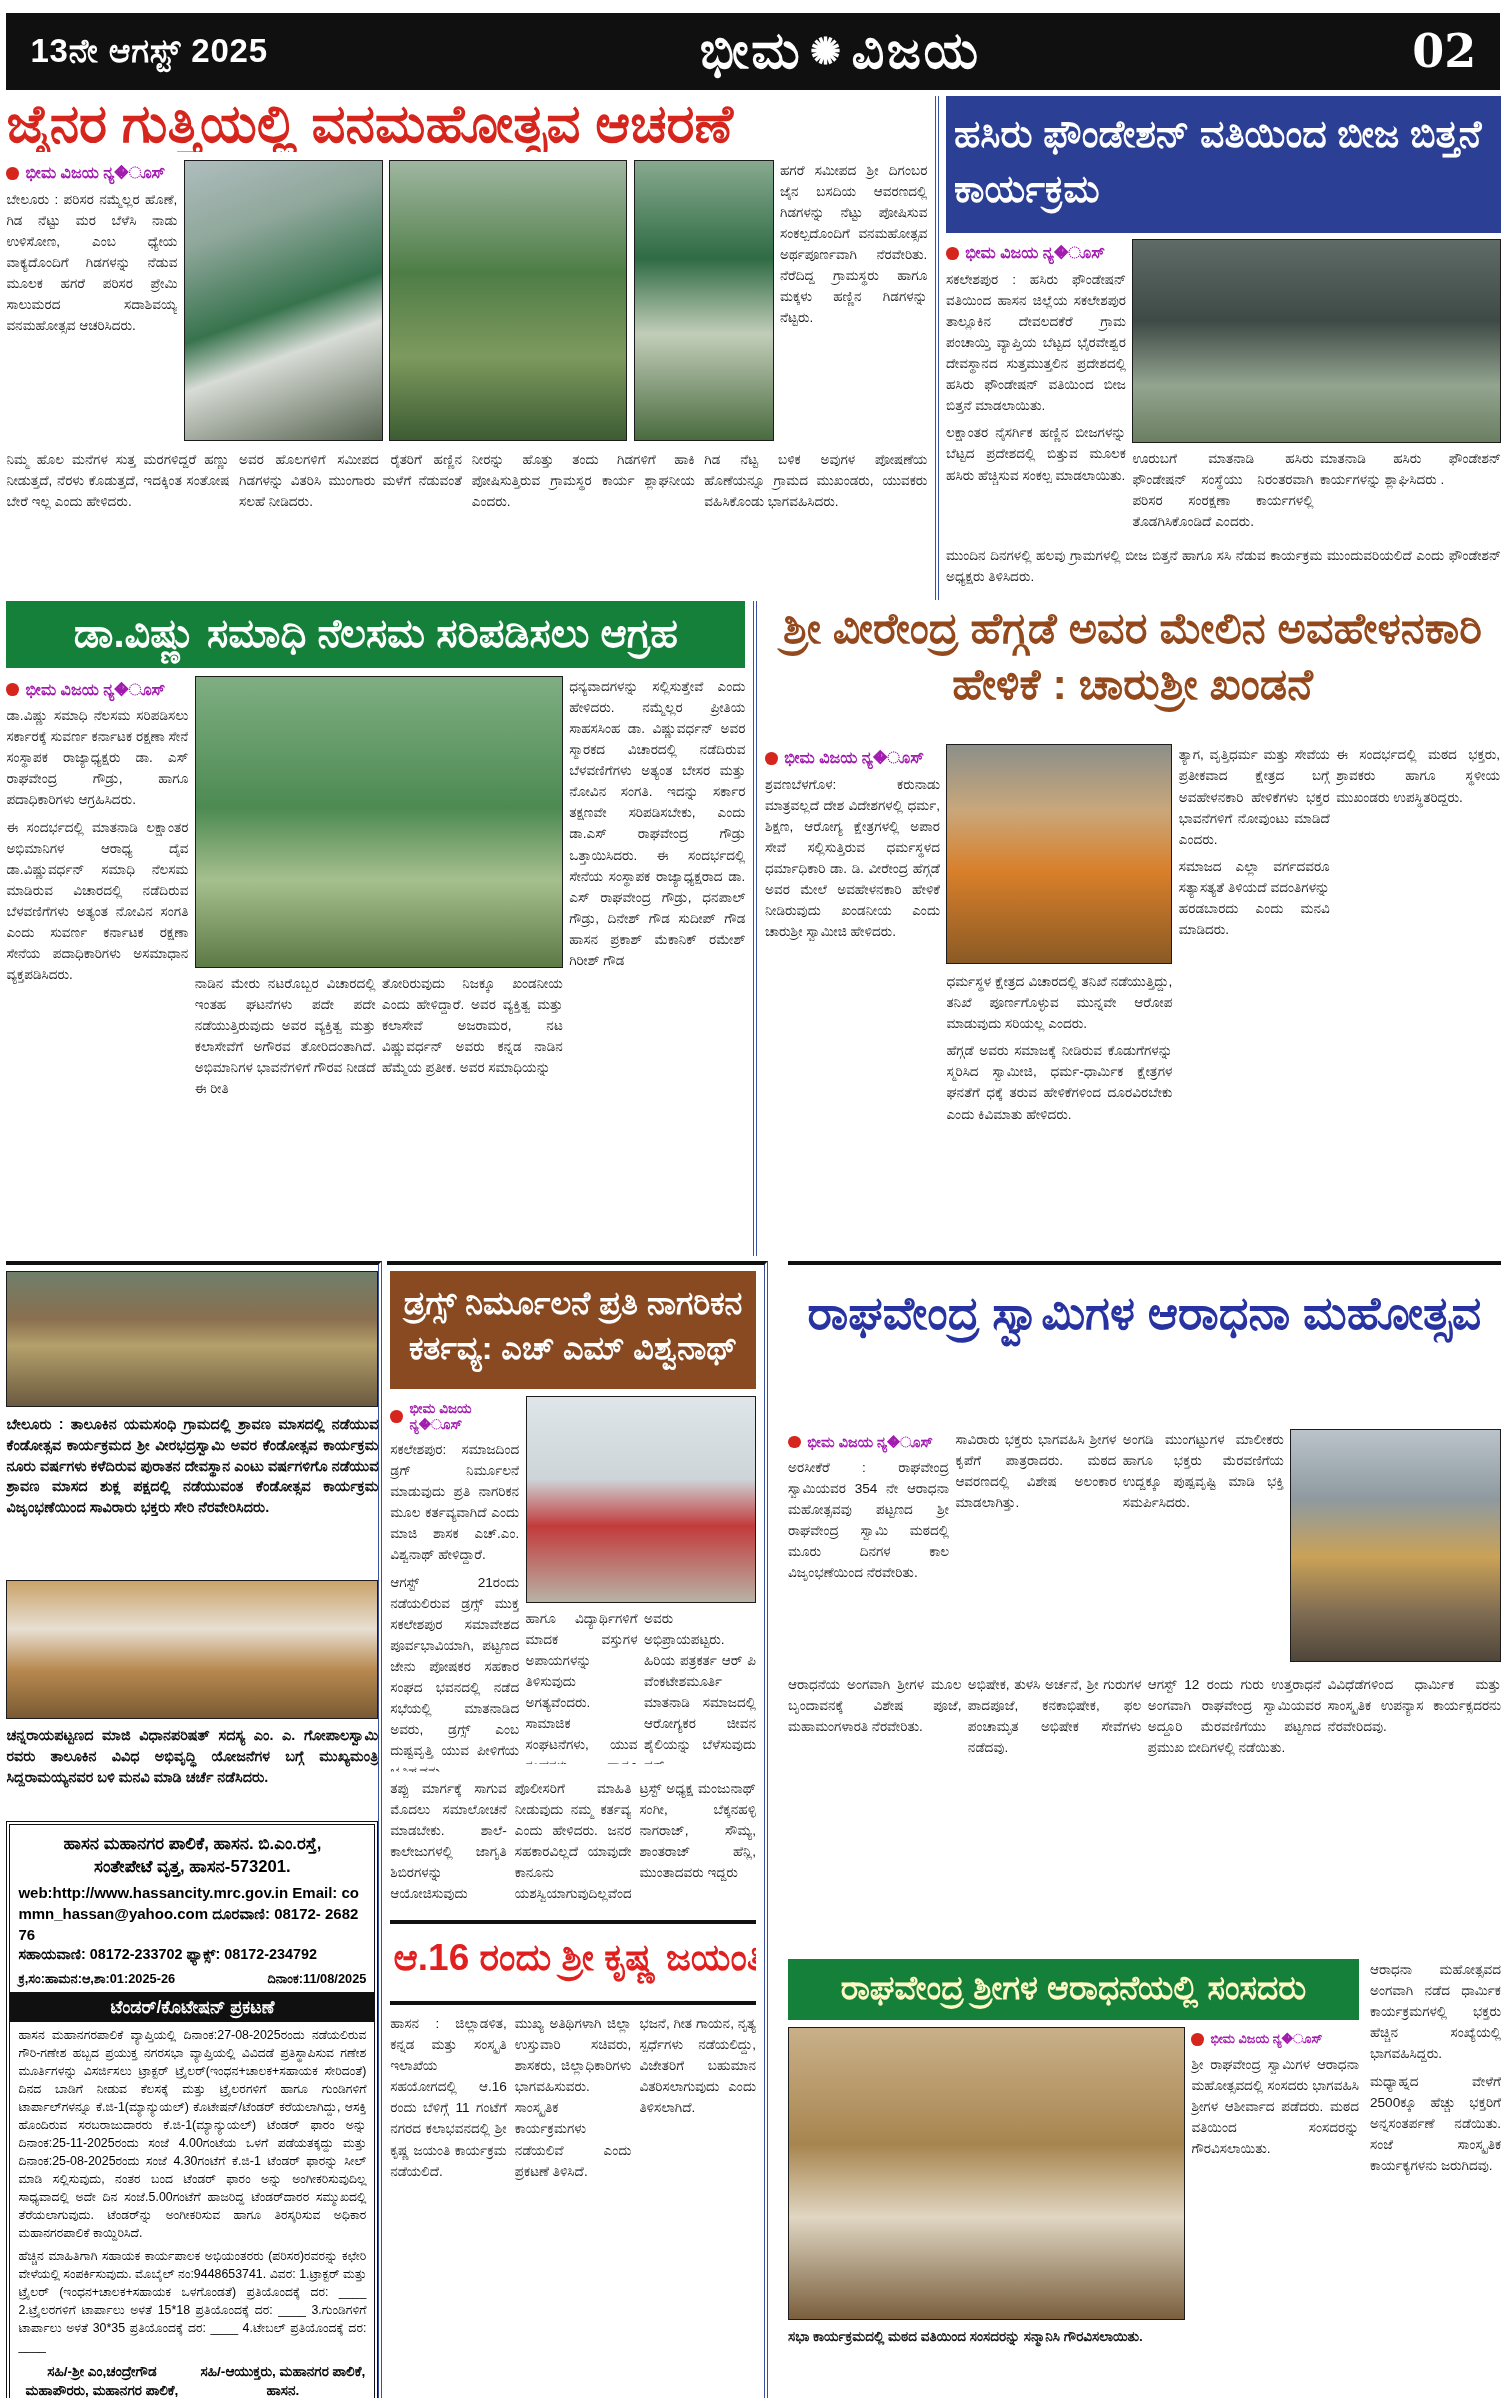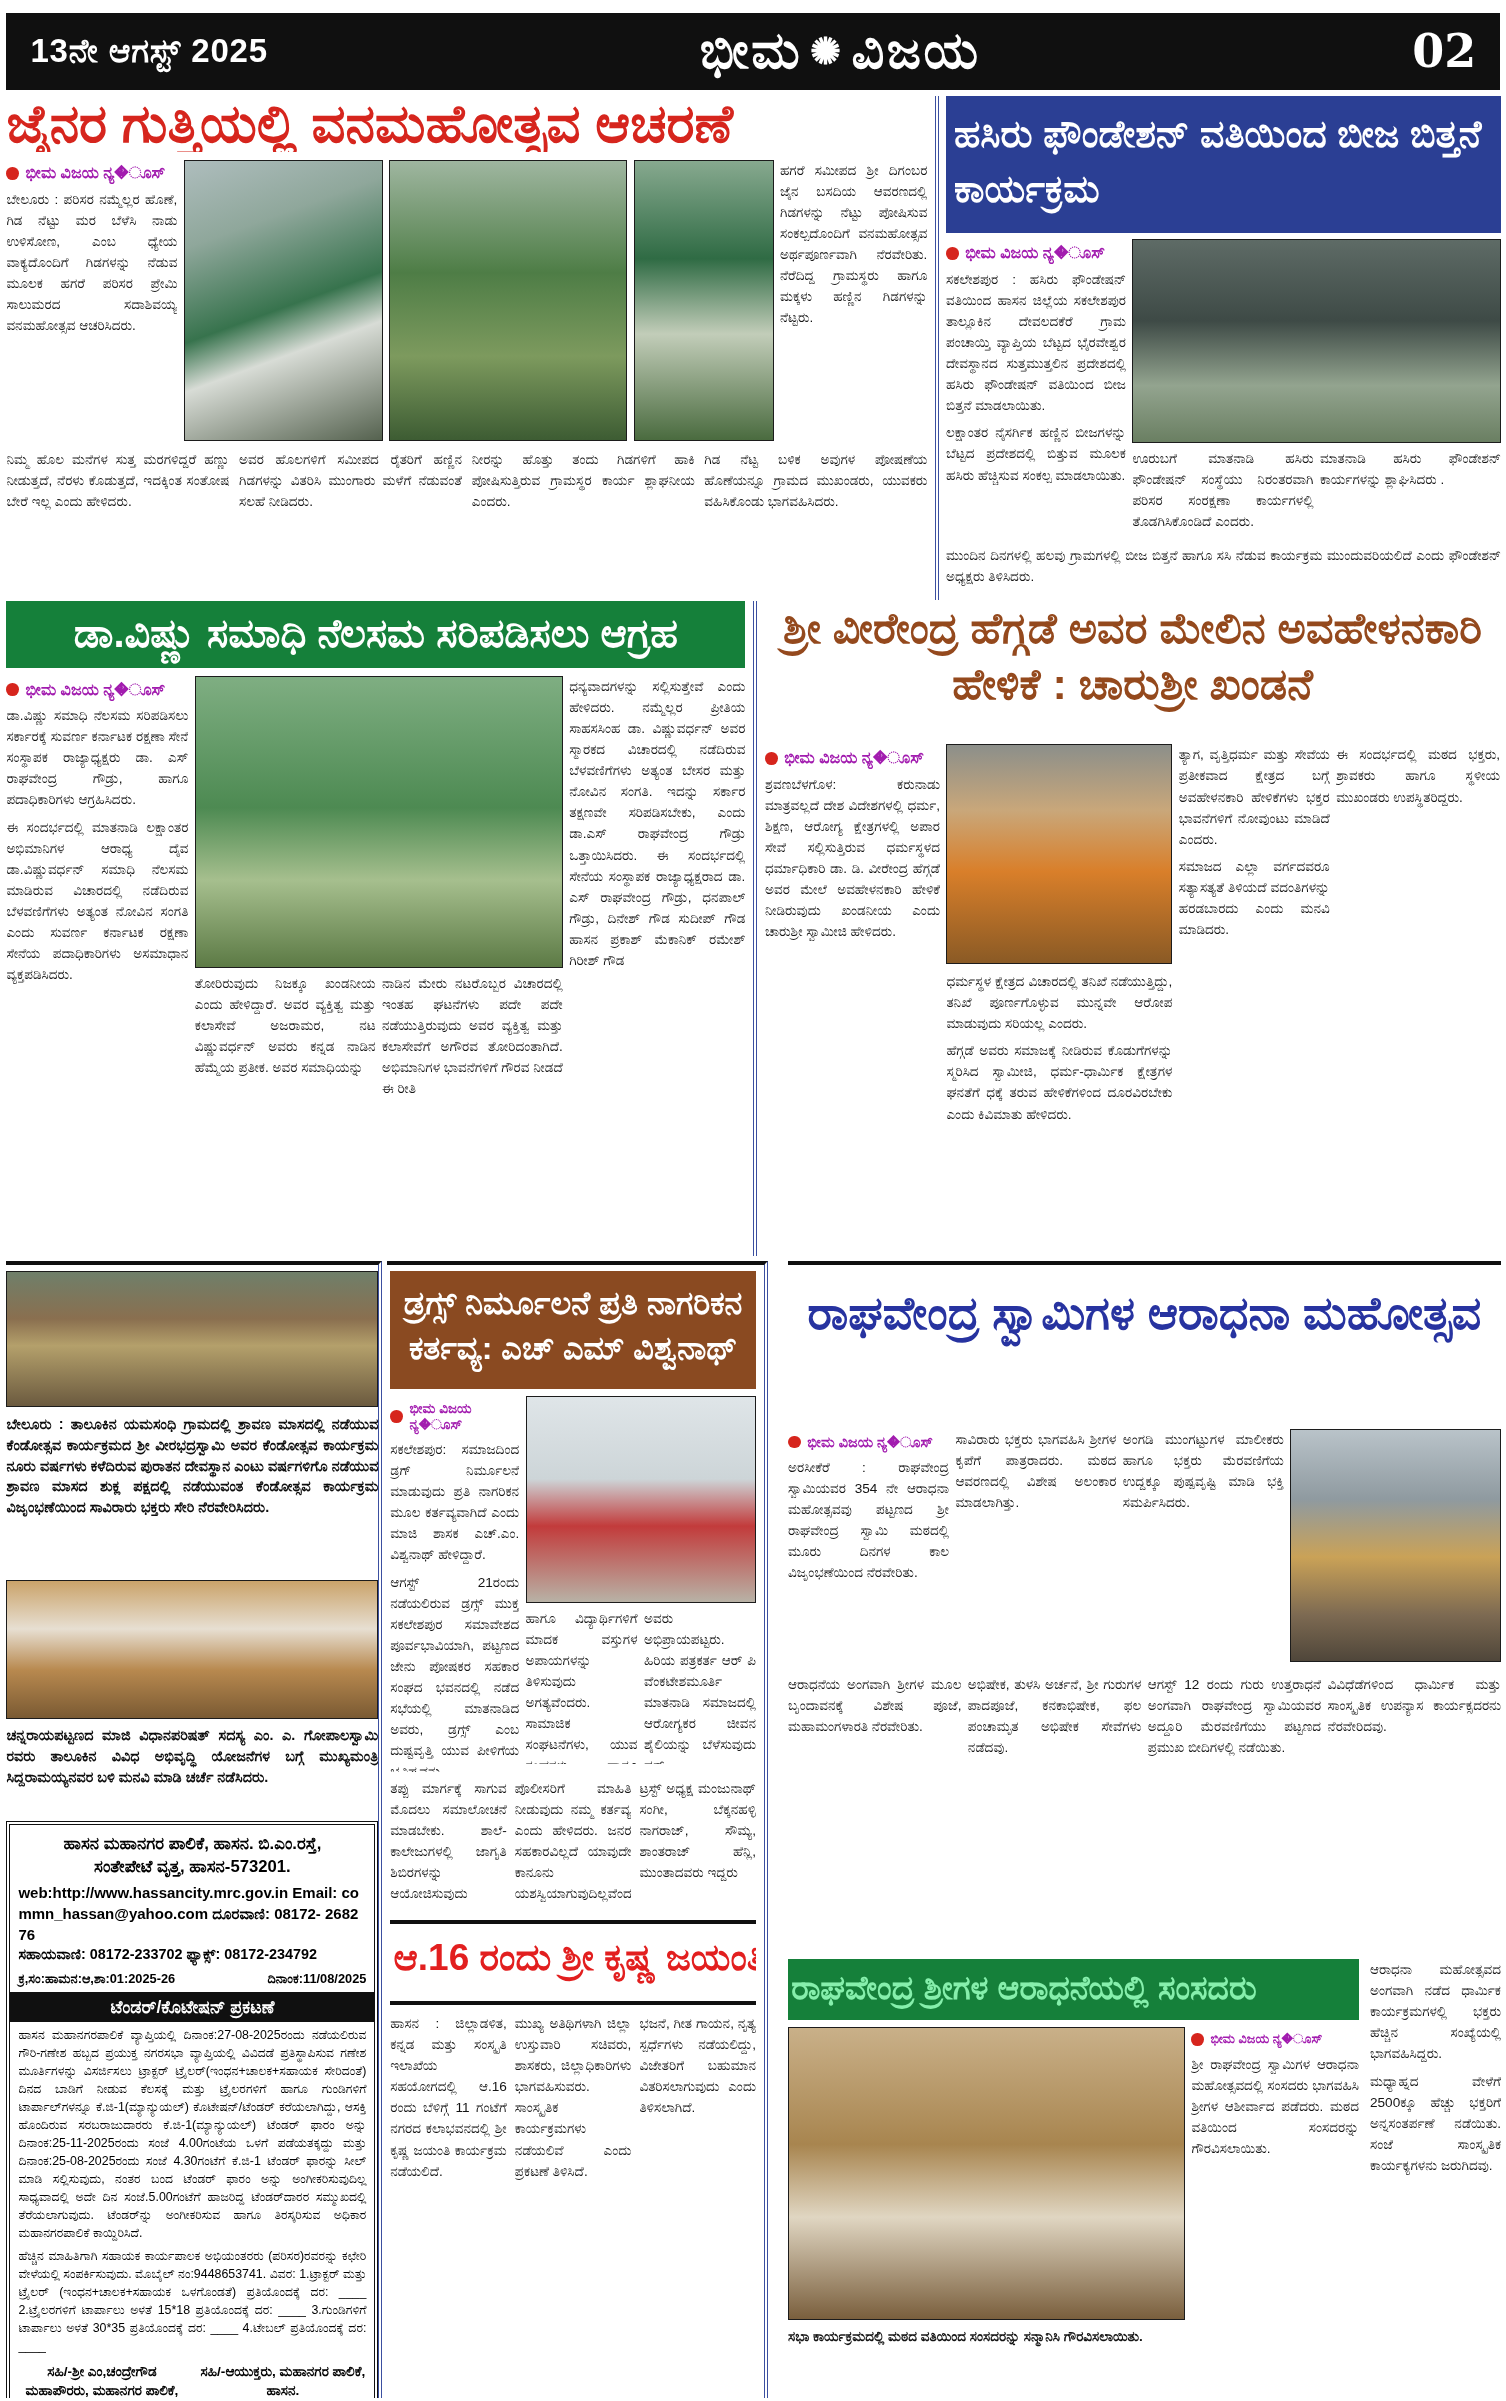--- a/index.html
+++ b/index.html
@@ -71,21 +71,21 @@
   .krishnahead { border-top:4.8px solid #101010; border-bottom:4.8px solid #101010; color:#e21f1f;
     font-size:37px; font-weight:bold; text-align:center; padding:12.8px 3.2px; margin-top:8px; height:85px; overflow:hidden; white-space:nowrap; }
   .bm-rowC { display:grid; grid-template-columns:repeat(3,1fr); gap:8px; margin-top:8px; height:375px; overflow:hidden; }
 
   
   .br { position:absolute; left:788px; top:1261px; width:713px; height:1137px; border-top:4px solid #101010; padding-top:17px; overflow:hidden; }
   .bluehead { color:#2733a0; font-size:46px; font-weight:bold; text-align:center; line-height:1.35; height:142px; overflow:hidden; }
   .br-rowA { display:grid; grid-template-columns:161px 161px 161px 1fr; gap:6.4px; margin-top:4.8px; height:239px; overflow:hidden; }
   .br-rowB { display:grid; grid-template-columns:repeat(4,1fr); gap:6.4px; margin-top:6.4px; height:277px; overflow:hidden; }
   .br-bottom { position:relative; margin-top:8px; height:451px; }
-  .greensub { background:#15803a; color:#86efac; font-size:33px; font-weight:bold; text-align:left; padding:9.6px 3.2px; width:571px; height:61px; overflow:hidden; white-space:nowrap; }
+  .greensub { background:#15803a; color:#fef9c3; font-size:33px; font-weight:bold; text-align:center; padding:9.6px 3.2px; width:571px; height:61px; overflow:hidden; white-space:nowrap; }
   .br-rowC { display:grid; grid-template-columns:397px 1fr; gap:6.4px; margin-top:6.4px; width:571px; height:378px; overflow:hidden; }
   .br-rightcol { position:absolute; top:0; right:0; width:131px; height:451px; overflow:hidden; }
 
   
   .ph-fist { background:linear-gradient(160deg,#aebdbd 0%,#8fa79b 25%,#37734d 52%,#d8dcd6 66%,#55624f 100%); }
   .ph-plant { background:linear-gradient(180deg,#9fb6a0 0%,#4e7d46 40%,#7d9a5e 70%,#3d5c33 100%); }
   .ph-banner { background:linear-gradient(180deg,#87a98f 0%,#2f6b44 35%,#c2cdb9 62%,#4a6b3f 100%); }
   .ph-seed { background:linear-gradient(180deg,#5e6b66 0%,#3e4a46 40%,#93a48f 72%,#6a7f62 100%); }
   .ph-sene { background:linear-gradient(180deg,#7fae82 0%,#4d8a52 45%,#a6bf8e 70%,#5c7a45 100%); }
   .ph-monk { background:linear-gradient(180deg,#8c8f8a 0%,#c9a77a 30%,#d97f2a 58%,#8a5a25 100%); }
@@ -162,22 +162,22 @@
         <div class="byline">
           <span class="dot"></span>
           <span class="t">ಭೀಮ ವಿಜಯ ನ್ಯ�ೂಸ್</span>
         </div>
         <div class="p">ಡಾ.ವಿಷ್ಣು ಸಮಾಧಿ ನೆಲಸಮ ಸರಿಪಡಿಸಲು ಸರ್ಕಾರಕ್ಕೆ ಸುವರ್ಣ ಕರ್ನಾಟಕ ರಕ್ಷಣಾ ಸೇನೆ ಸಂಸ್ಥಾಪಕ ರಾಜ್ಯಾಧ್ಯಕ್ಷರು ಡಾ. ಎಸ್ ರಾಘವೇಂದ್ರ ಗೌಡ್ರು, ಹಾಗೂ ಪದಾಧಿಕಾರಿಗಳು ಆಗ್ರಹಿಸಿದರು.</div>
         <div class="p" style="margin-top:6.4px">ಈ ಸಂದರ್ಭದಲ್ಲಿ ಮಾತನಾಡಿ ಲಕ್ಷಾಂತರ ಅಭಿಮಾನಿಗಳ ಆರಾಧ್ಯ ದೈವ ಡಾ.ವಿಷ್ಣುವರ್ಧನ್ ಸಮಾಧಿ ನೆಲಸಮ ಮಾಡಿರುವ ವಿಚಾರದಲ್ಲಿ ನಡೆದಿರುವ ಬೆಳವಣಿಗೆಗಳು ಅತ್ಯಂತ ನೋವಿನ ಸಂಗತಿ ಎಂದು ಸುವರ್ಣ ಕರ್ನಾಟಕ ರಕ್ಷಣಾ ಸೇನೆಯ ಪದಾಧಿಕಾರಿಗಳು ಅಸಮಾಧಾನ ವ್ಯಕ್ತಪಡಿಸಿದರು.</div>
       </div>
       <div>
         <div class="photo ph-sene" style="height:292px"></div>
         <div class="a3-sub">
+          <div class="p">ನಾಡಿನ ಮೇರು ನಟರೊಬ್ಬರ ವಿಚಾರದಲ್ಲಿ ಇಂತಹ ಘಟನೆಗಳು ಪದೇ ಪದೇ ನಡೆಯುತ್ತಿರುವುದು ಅವರ ವ್ಯಕ್ತಿತ್ವ ಮತ್ತು ಕಲಾಸೇವೆಗೆ ಅಗೌರವ ತೋರಿದಂತಾಗಿದೆ. ಅಭಿಮಾನಿಗಳ ಭಾವನೆಗಳಿಗೆ ಗೌರವ ನೀಡದೆ ಈ ರೀತಿ</div>
           <div class="p">ತೋರಿರುವುದು ನಿಜಕ್ಕೂ ಖಂಡನೀಯ ಎಂದು ಹೇಳಿದ್ದಾರೆ. ಅವರ ವ್ಯಕ್ತಿತ್ವ ಮತ್ತು ಕಲಾಸೇವೆ ಅಜರಾಮರ, ನಟ ವಿಷ್ಣುವರ್ಧನ್ ಅವರು ಕನ್ನಡ ನಾಡಿನ ಹೆಮ್ಮೆಯ ಪ್ರತೀಕ. ಅವರ ಸಮಾಧಿಯನ್ನು</div>
-          <div class="p">ನಾಡಿನ ಮೇರು ನಟರೊಬ್ಬರ ವಿಚಾರದಲ್ಲಿ ಇಂತಹ ಘಟನೆಗಳು ಪದೇ ಪದೇ ನಡೆಯುತ್ತಿರುವುದು ಅವರ ವ್ಯಕ್ತಿತ್ವ ಮತ್ತು ಕಲಾಸೇವೆಗೆ ಅಗೌರವ ತೋರಿದಂತಾಗಿದೆ. ಅಭಿಮಾನಿಗಳ ಭಾವನೆಗಳಿಗೆ ಗೌರವ ನೀಡದೆ ಈ ರೀತಿ</div>
         </div>
       </div>
       <div class="p">ಧನ್ಯವಾದಗಳನ್ನು ಸಲ್ಲಿಸುತ್ತೇವೆ ಎಂದು ಹೇಳಿದರು. ನಮ್ಮೆಲ್ಲರ ಪ್ರೀತಿಯ ಸಾಹಸಸಿಂಹ ಡಾ. ವಿಷ್ಣುವರ್ಧನ್ ಅವರ ಸ್ಮಾರಕದ ವಿಚಾರದಲ್ಲಿ ನಡೆದಿರುವ ಬೆಳವಣಿಗೆಗಳು ಅತ್ಯಂತ ಬೇಸರ ಮತ್ತು ನೋವಿನ ಸಂಗತಿ. ಇದನ್ನು ಸರ್ಕಾರ ತಕ್ಷಣವೇ ಸರಿಪಡಿಸಬೇಕು, ಎಂದು ಡಾ.ಎಸ್ ರಾಘವೇಂದ್ರ ಗೌಡ್ರು ಒತ್ತಾಯಿಸಿದರು. ಈ ಸಂದರ್ಭದಲ್ಲಿ ಸೇನೆಯ ಸಂಸ್ಥಾಪಕ ರಾಜ್ಯಾಧ್ಯಕ್ಷರಾದ ಡಾ. ಎಸ್ ರಾಘವೇಂದ್ರ ಗೌಡ್ರು, ಧನಪಾಲ್ ಗೌಡ್ರು, ದಿನೇಶ್ ಗೌಡ ಸುದೀಪ್ ಗೌಡ ಹಾಸನ ಪ್ರಕಾಶ್ ಮೆಕಾನಿಕ್ ರಮೇಶ್ ಗಿರೀಶ್ ಗೌಡ</div>
     </div>
   </div>
 
   <div class="art4">
     <div class="brownhead">ಶ್ರೀ ವೀರೇಂದ್ರ ಹೆಗ್ಗಡೆ ಅವರ ಮೇಲಿನ ಅವಹೇಳನಕಾರಿ ಹೇಳಿಕೆ : ಚಾರುಶ್ರೀ ಖಂಡನೆ</div>
     <div class="a4-grid">
       <div>

